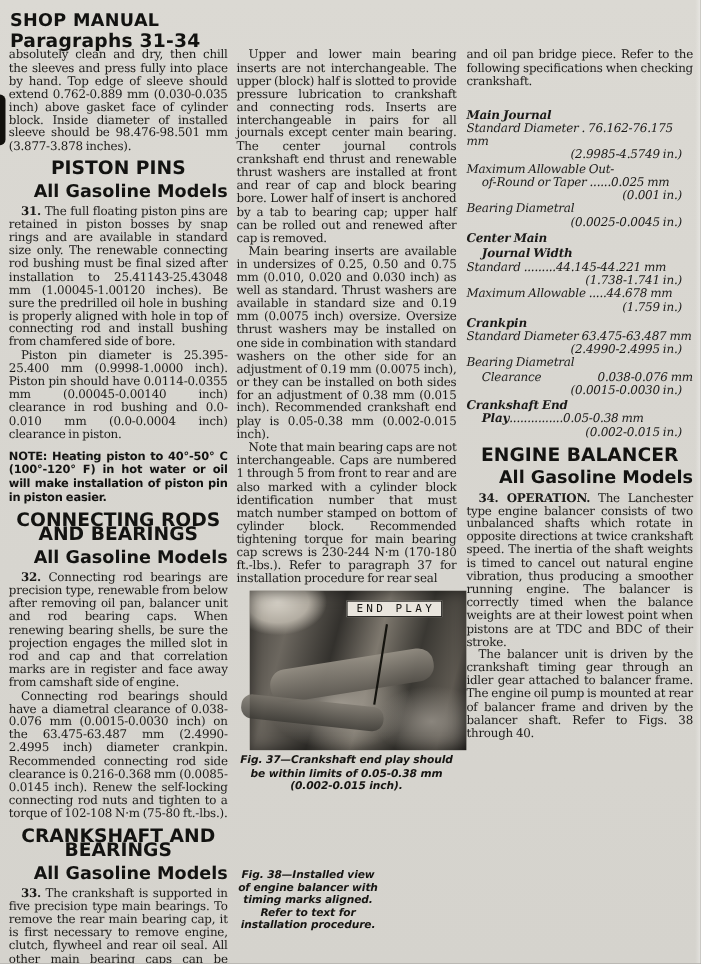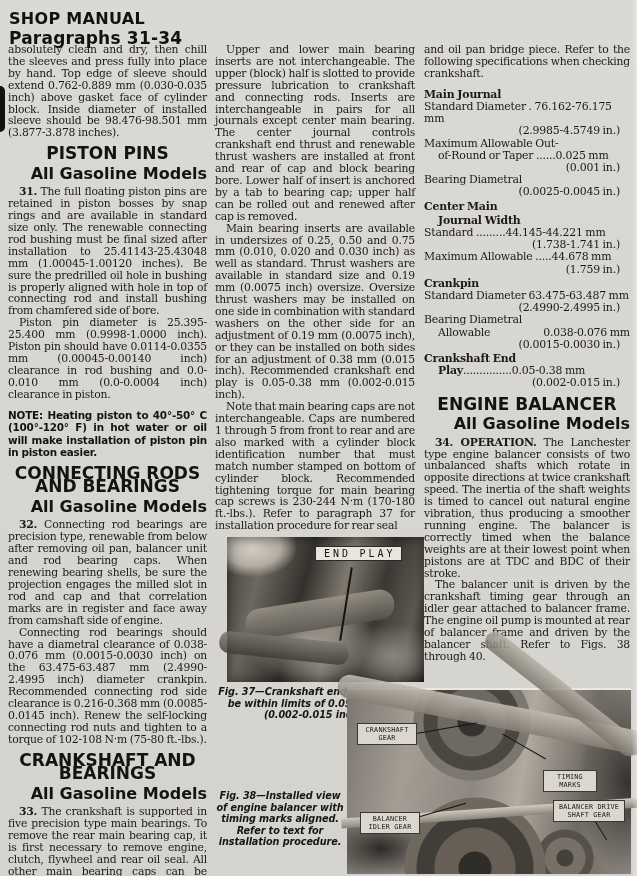--- a/index.html
+++ b/index.html
@@ -27,21 +27,21 @@
   .ind{text-indent:11px;}
   .sec-h{font-family:"DejaVu Sans",sans-serif;font-weight:bold;font-size:17px;line-height:13.5px;
     text-align:center;letter-spacing:0;word-spacing:0;margin:8px 0 6px;color:#131311;}
   .sub-h{font-family:"DejaVu Sans",sans-serif;font-weight:bold;font-size:16px;line-height:13.5px;
     text-align:right;letter-spacing:0;word-spacing:0;margin:0 0 6px;color:#131311;}
   .note{font-family:"DejaVu Sans",sans-serif;font-weight:bold;font-size:10.4px;line-height:12.6px;
     letter-spacing:-0.2px;word-spacing:-0.5px;margin:8px 0 0;color:#131311;}
   .pnum{font-weight:bold;}
   .plead{font-weight:bold;}
   
-  .specs{margin-top:9px;font-size:10.9px;line-height:12.2px;text-align:left;}
+  .specs{margin-top:19px;font-size:10.9px;line-height:12.2px;text-align:left;font-style:italic;}
   .spec-h{font-weight:bold;margin-top:2px;}
   .spec-ind{padding-left:14px;}
   .spec-right{text-align:right;padding-right:10px;}
   .spec-flex{display:flex;justify-content:space-between;padding-left:14px;}
   
   .fig37{position:relative;width:197px;height:145px;margin:5px 0 3px 12px;
     background:
       radial-gradient(ellipse 62px 42px at 13% 7%,#d6d1c7 0%,#b3ada2 45%,rgba(0,0,0,0) 72%),
       radial-gradient(ellipse 84px 52px at 84% 82%,#8a857d 0%,rgba(0,0,0,0) 62%),
       radial-gradient(ellipse 100px 62px at 42% 72%,#a09a90 0%,rgba(0,0,0,0) 66%),
@@ -148,42 +148,29 @@
       <div class="spec-h spec-ind">Journal Width</div>
       <div>Standard .........44.145-44.221 mm</div>
       <div class="spec-right">(1.738-1.741 in.)</div>
       <div>Maximum Allowable .....44.678 mm</div>
       <div class="spec-right">(1.759 in.)</div>
       <div class="spec-h">Crankpin</div>
       <div>Standard Diameter 63.475-63.487 mm</div>
       <div class="spec-right">(2.4990-2.4995 in.)</div>
       <div>Bearing Diametral</div>
       <div class="spec-flex">
-        <span>Allowable</span>
+        <span>Clearance</span>
         <span>0.038-0.076 mm</span>
       </div>
       <div class="spec-right">(0.0015-0.0030 in.)</div>
       <div class="spec-h">Crankshaft End</div>
       <div class="spec-ind"><b>Play</b><span>...............0.05-0.38 mm</span></div>
       <div class="spec-right">(0.002-0.015 in.)</div>
     </div>
 
     <h2 class="sec-h">ENGINE BALANCER</h2>
     <h3 class="sub-h">All Gasoline Models</h3>
     <p class="ind"><b class="plead">34. OPERATION.</b> <span>The Lanchester type engine balancer consists of two unbalanced shafts which rotate in opposite directions at twice crankshaft speed. The inertia of the shaft weights is timed to cancel out natural engine vibration, thus producing a smoother running engine. The balancer is correctly timed when the balance weights are at their lowest point when pistons are at TDC and BDC of their stroke.</span></p>
     <p class="ind">The balancer unit is driven by the crankshaft timing gear through an idler gear attached to balancer frame. The engine oil pump is mounted at rear of balancer frame and driven by the balancer shaft. Refer to Figs. 38 through 40.</p>
   </div>
 
-  <div class="photo38">
-    <div class="arm1"></div>
-    <div class="arm2"></div>
-    <div class="rail"></div>
-    <div class="pline pl1"></div>
-    <div class="pline pl2"></div>
-    <div class="pline pl3"></div>
-    <div class="pline pl4"></div>
-    <div class="plabel lab-cg">CRANKSHAFT GEAR</div>
-    <div class="plabel lab-tm">TIMING MARKS</div>
-    <div class="plabel lab-bi">BALANCER IDLER GEAR</div>
-    <div class="plabel lab-bd">BALANCER DRIVE SHAFT GEAR</div>
-  </div>
 
 </div>
 
 </body></html>

